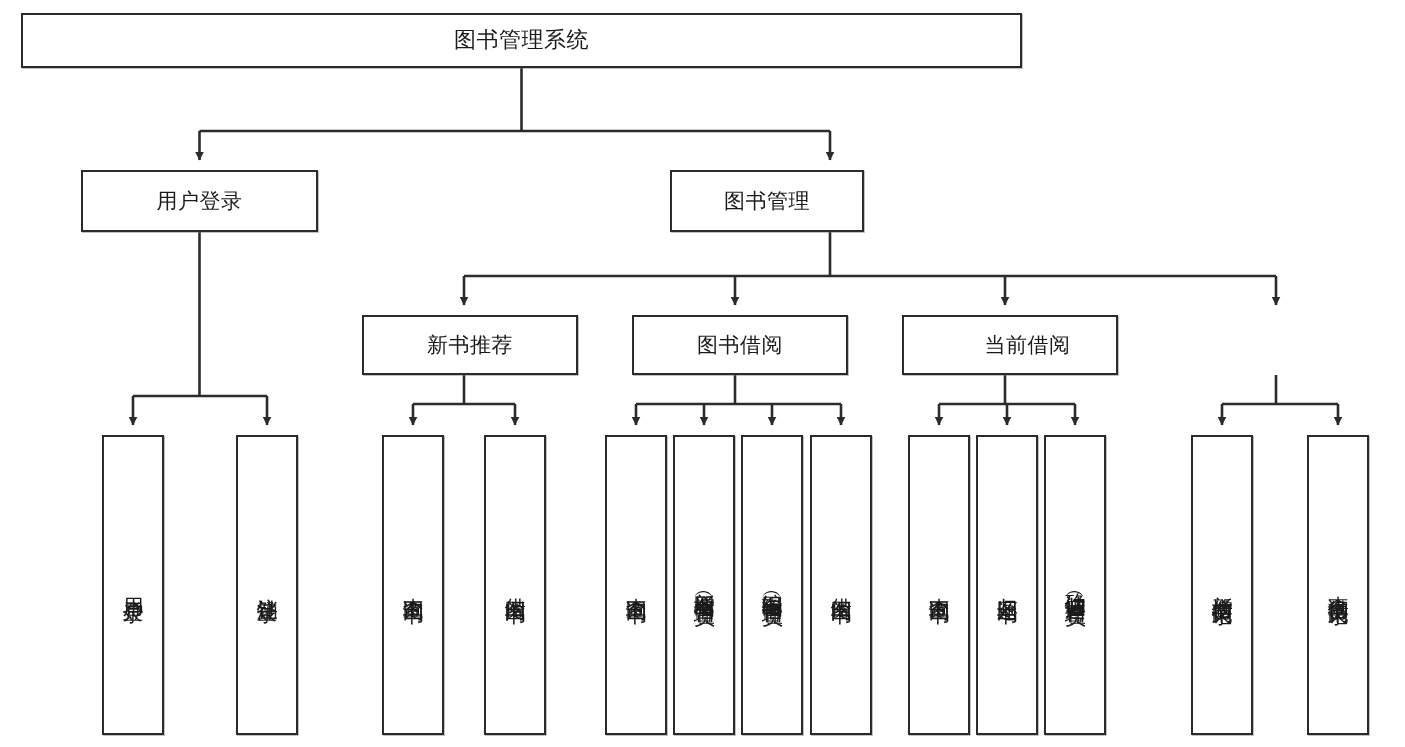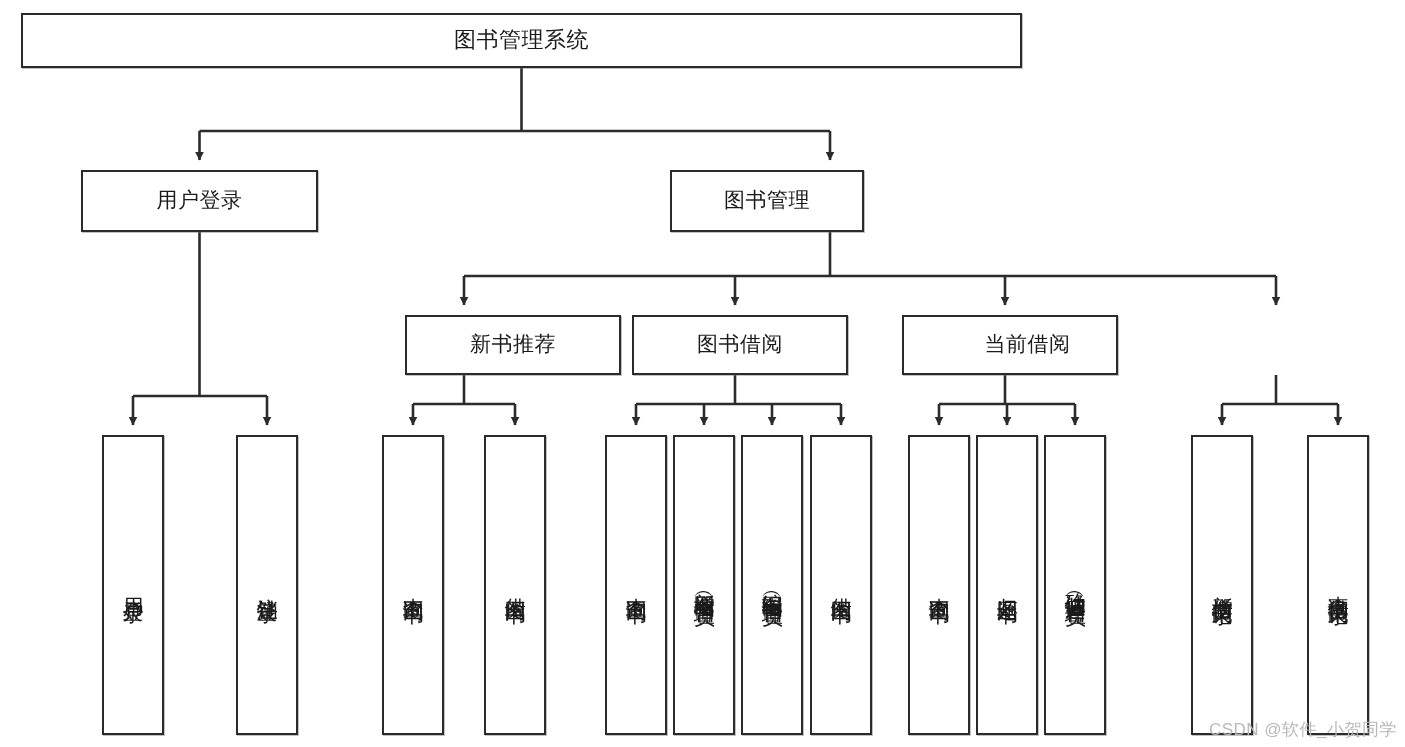--- a/index.html
+++ b/index.html
@@ -34,21 +34,20 @@
     display: flex;
     align-items: center;
     justify-content: center;
     color: #1a1a1a;
     box-shadow: 1px 1px 0 rgba(120,120,120,0.45);
   }
   .node-label {
     display: block;
     letter-spacing: 0.5px;
     white-space: nowrap;
-    font-family: Liberation Serif, serif;
   }
   
   .node.h .node-label {
     font-size: 21px;
     line-height: 1.1;
   }
   #node-root .node-label {
     font-size: 22px;
   }
   
@@ -133,21 +132,21 @@
     <span class="node-label">图书管理系统</span>
   </div>
 
   <div class="node h" style="left:81px; top:170px; width:237px; height:62px;">
     <span class="node-label">用户登录</span>
   </div>
   <div class="node h" style="left:670px; top:170px; width:194px; height:62px;">
     <span class="node-label">图书管理</span>
   </div>
 
-  <div class="node h" style="left:362px; top:315px; width:216px; height:60px;margin-left:43px;">
+  <div class="node h" style="left:362px; top:315px; width:216px; height:60px;">
     <span class="node-label">新书推荐</span>
   </div>
   <div class="node h" style="left:632px; top:315px; width:216px; height:60px;">
     <span class="node-label">图书借阅</span>
   </div>
   <div class="node h" style="left:902px; top:315px; width:216px; height:60px;padding-left:35px;">
     <span class="node-label">当前借阅</span>
   </div>
 
   <div class="node v" style="left:102px; top:435px; width:62px; height:300px;">
@@ -187,15 +186,14 @@
     <span class="node-label">确认归还（管理员）</span>
   </div>
 
   <div class="node v" style="left:1191px; top:435px; width:62px; height:300px;">
     <span class="node-label">新增借阅记录</span>
   </div>
   <div class="node v" style="left:1307px; top:435px; width:62px; height:300px;">
     <span class="node-label">查询借阅记录</span>
   </div>
 
-  <div id="watermark">CSDN @软件_小贺同学</div>
 
 </div>
 
 </body></html>

